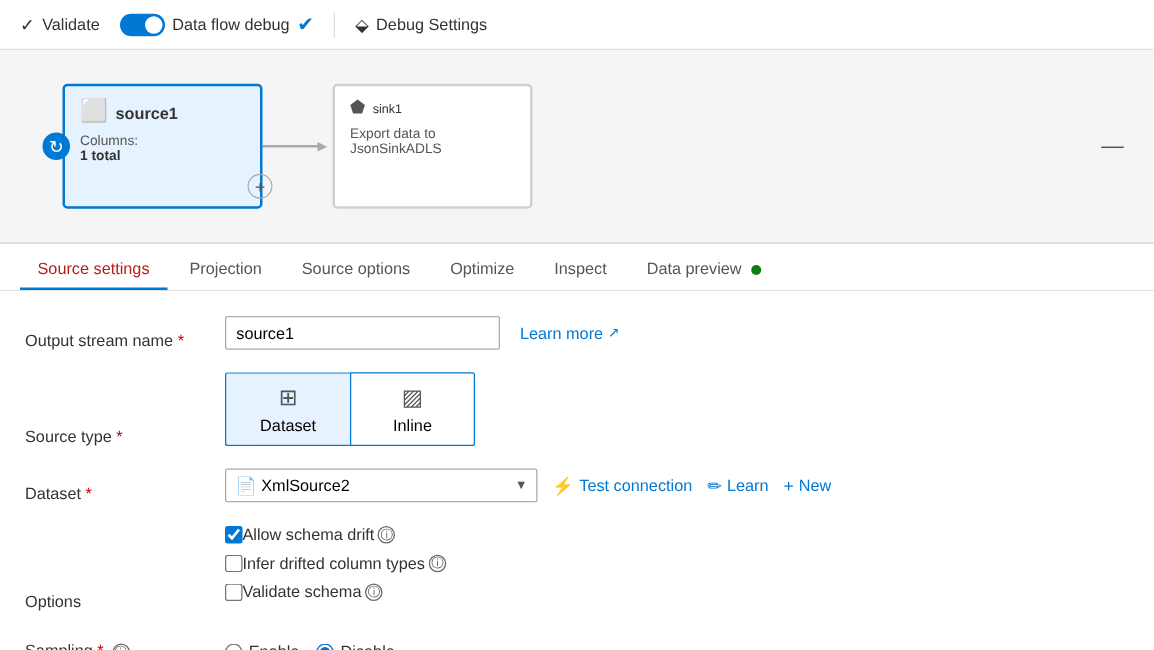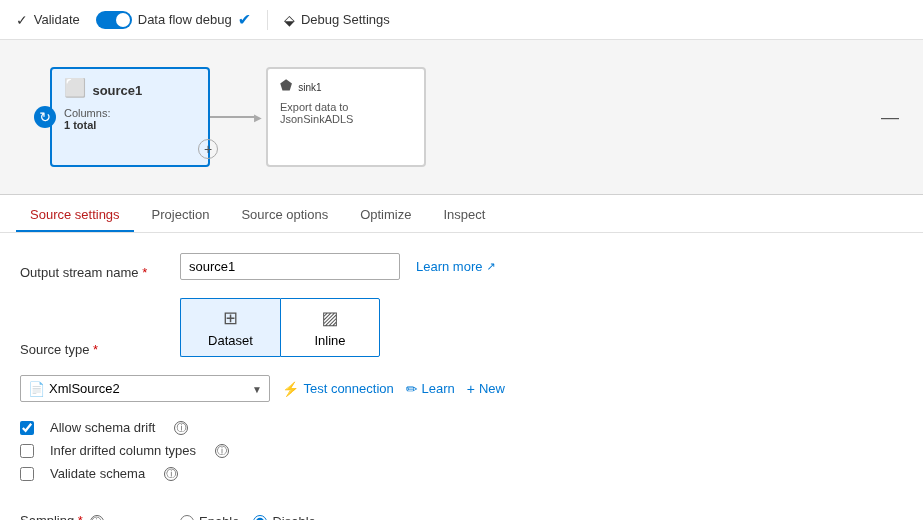--- a/index.html
+++ b/index.html
@@ -107,21 +107,21 @@
       width: 100%; border: 1px solid #aaa; border-radius: 2px; padding: 5px 28px 5px 28px;
       font-size: 13px; appearance: none; background: #fff; outline: none; cursor: pointer;
     }
     .select-file-icon { position: absolute; left: 8px; top: 50%; transform: translateY(-50%); color: #0078d4; font-size: 14px; pointer-events: none; }
     .select-caret { position: absolute; right: 8px; top: 50%; transform: translateY(-50%); color: #555; font-size: 10px; pointer-events: none; }
 
     .link-btn { display: flex; align-items: center; gap: 4px; cursor: pointer; color: #0078d4; font-size: 13px; background: none; border: none; padding: 0; }
     .link-btn .icon { font-size: 14px; }
 
     
-    .checkbox-row { display: flex; align-items: center; gap: 16px; margin-bottom: 8px; font-size: 13px; }
+    .checkbox-row { display: flex; align-items: center; gap: 0; margin-bottom: 8px; font-size: 13px; }
     .checkbox-row input[type=checkbox] { width: 14px; height: 14px; accent-color: #0078d4; }
 
     
     .radio-row { display: flex; align-items: center; gap: 14px; font-size: 13px; }
     .radio-item { display: flex; align-items: center; gap: 5px; cursor: pointer; }
     .radio-item input[type=radio] { accent-color: #0078d4; width: 14px; height: 14px; }
 
     .info-badge {
       display: inline-flex; align-items: center; justify-content: center;
       width: 14px; height: 14px; border-radius: 50%; border: 1px solid #666;
@@ -189,20 +189,24 @@
     <span>Projection</span>
   </div>
   <div class="tab">
     <span>Source options</span>
   </div>
   <div class="tab">
     <span>Optimize</span>
   </div>
   <div class="tab">
     <span>Inspect</span>
+  </div>
+  <div class="tab">
+    <span>Data preview</span>
+    <span class="tab-dot"></span>
   </div>
 </div>
 
 <div class="content-area">
 
   <div class="form-row">
     <div class="form-label">
       <span>Output stream name</span>
       <span class="required">*</span>
     </div>
@@ -228,20 +232,24 @@
         </button>
         <button class="source-type-btn">
           <span class="btn-icon">▨</span>
           <span>Inline</span>
         </button>
       </div>
     </div>
   </div>
 
   <div class="form-row">
+    <div class="form-label">
+      <span>Dataset</span>
+      <span class="required">*</span>
+    </div>
     <div class="form-control">
       <div class="dataset-row">
         <div class="select-wrapper">
           <span class="select-file-icon">📄</span>
           <select>
             <option selected="">XmlSource2</option>
           </select>
           <span class="select-caret">▼</span>
         </div>
         <button class="link-btn">
@@ -254,20 +262,23 @@
         </button>
         <button class="link-btn">
           <span class="icon">+</span>
           <span>New</span>
         </button>
       </div>
     </div>
   </div>
 
   <div class="form-row">
+    <div class="form-label">
+      <span>Options</span>
+    </div>
     <div class="form-control">
       <div class="checkbox-row">
         <input type="checkbox" id="allow-schema" checked="" style="">
         <label for="allow-schema">Allow schema drift</label>
         <span class="info-badge">ⓘ</span>
       </div>
       <div class="checkbox-row">
         <input type="checkbox" id="infer-drifted" style="">
         <label for="infer-drifted">Infer drifted column types</label>
         <span class="info-badge">ⓘ</span>

